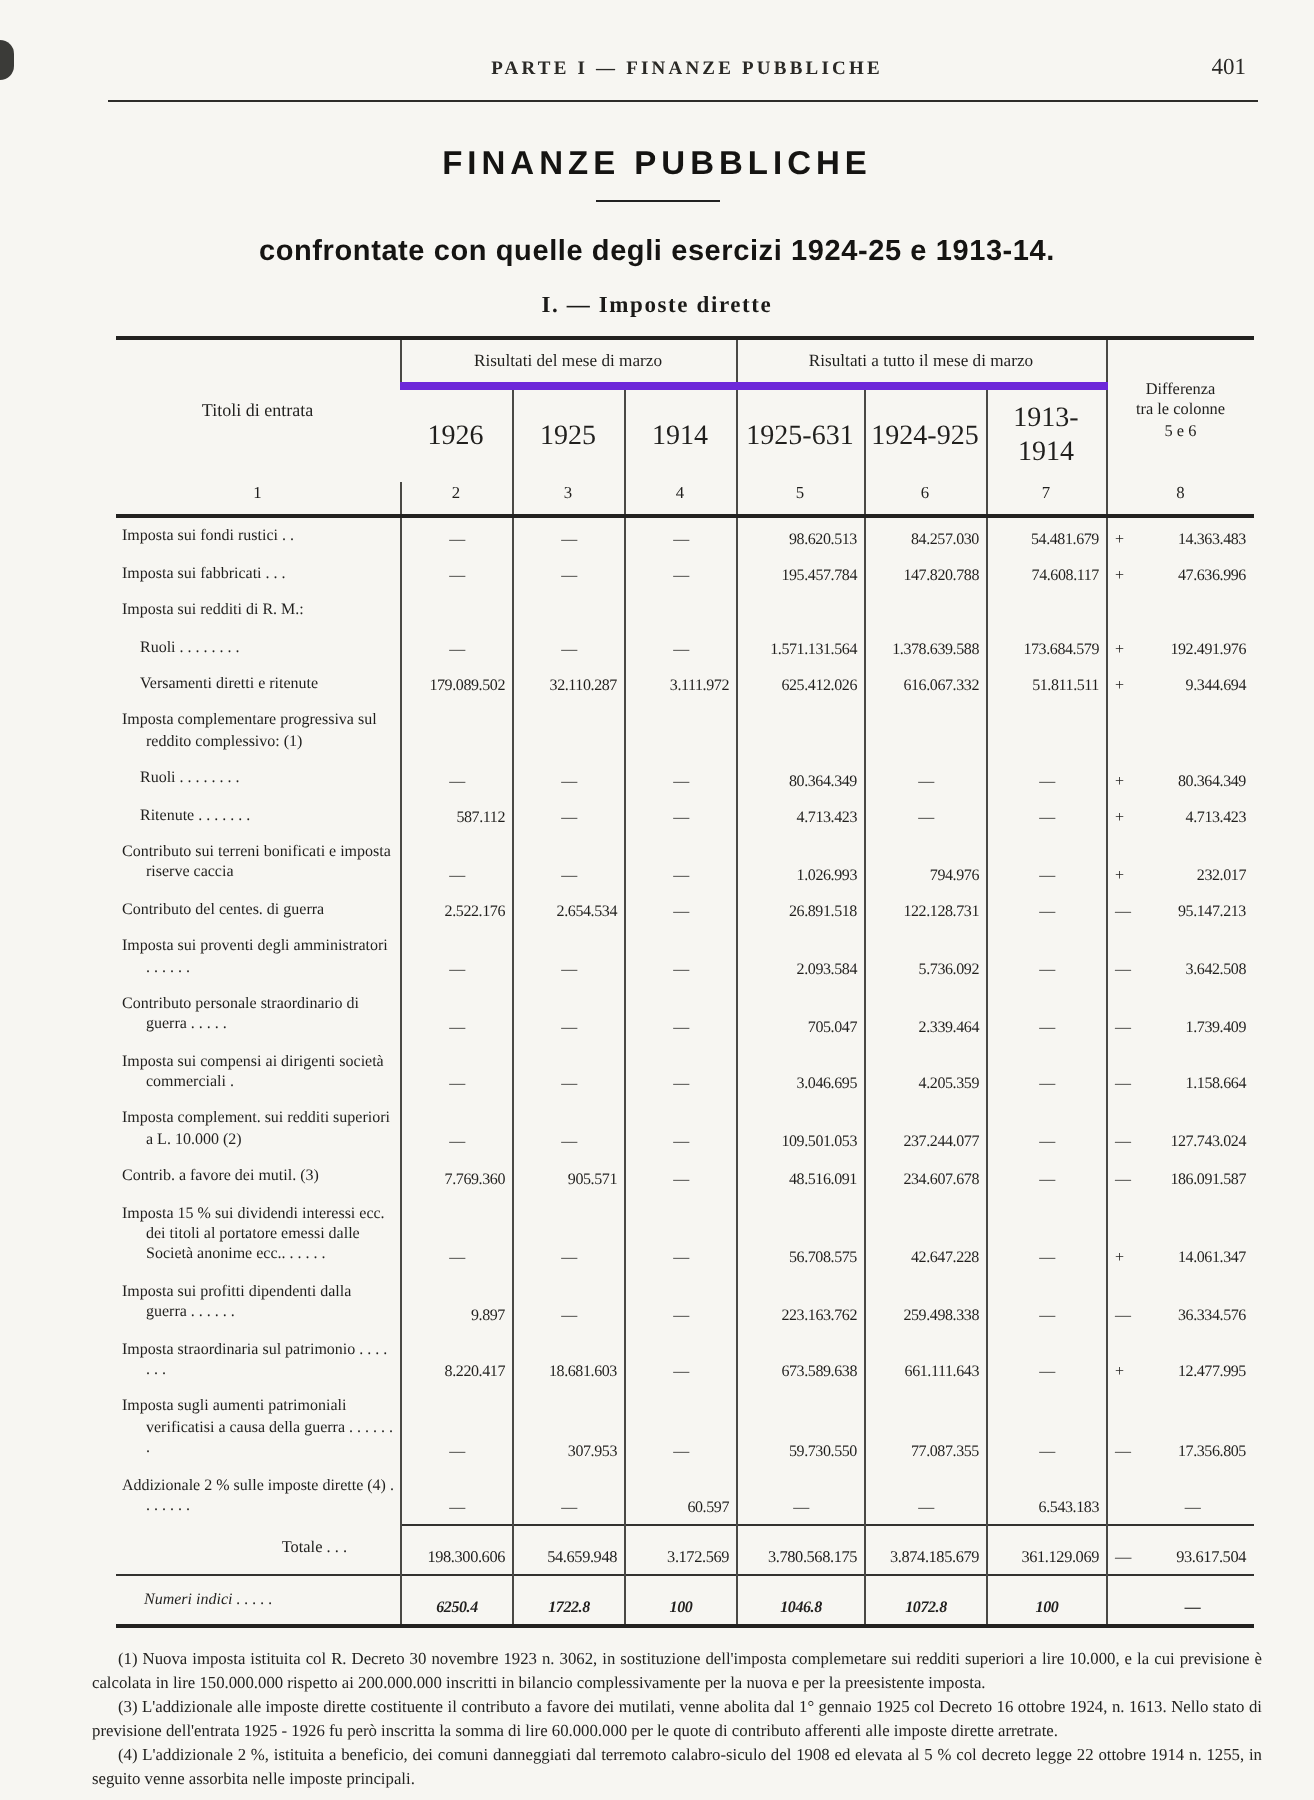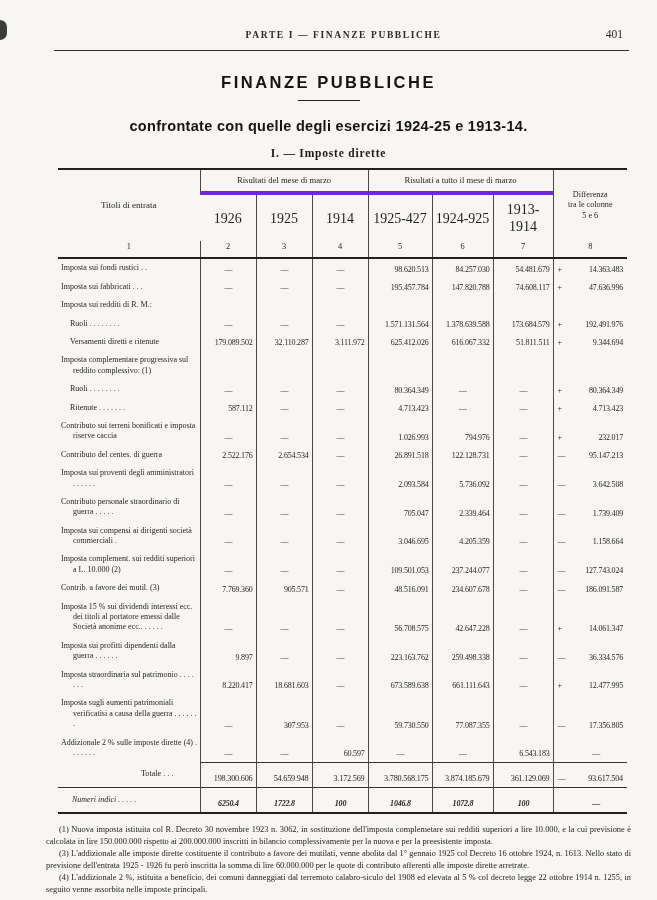--- a/index.html
+++ b/index.html
@@ -147,21 +147,21 @@
       <th class="diff-head" rowspan="2">
         <div>Differenza</div>
         <div>tra le colonne</div>
         <div>5 e 6</div>
       </th>
     </tr>
     <tr class="years">
       <th>1926</th>
       <th>1925</th>
       <th>1914</th>
-      <th>1925-427</th>
+      <th>1925-631</th>
       <th>1924-925</th>
       <th>1913-1914</th>
     </tr>
     <tr class="nums">
       <th>1</th>
       <th>2</th>
       <th>3</th>
       <th>4</th>
       <th>5</th>
       <th>6</th>

